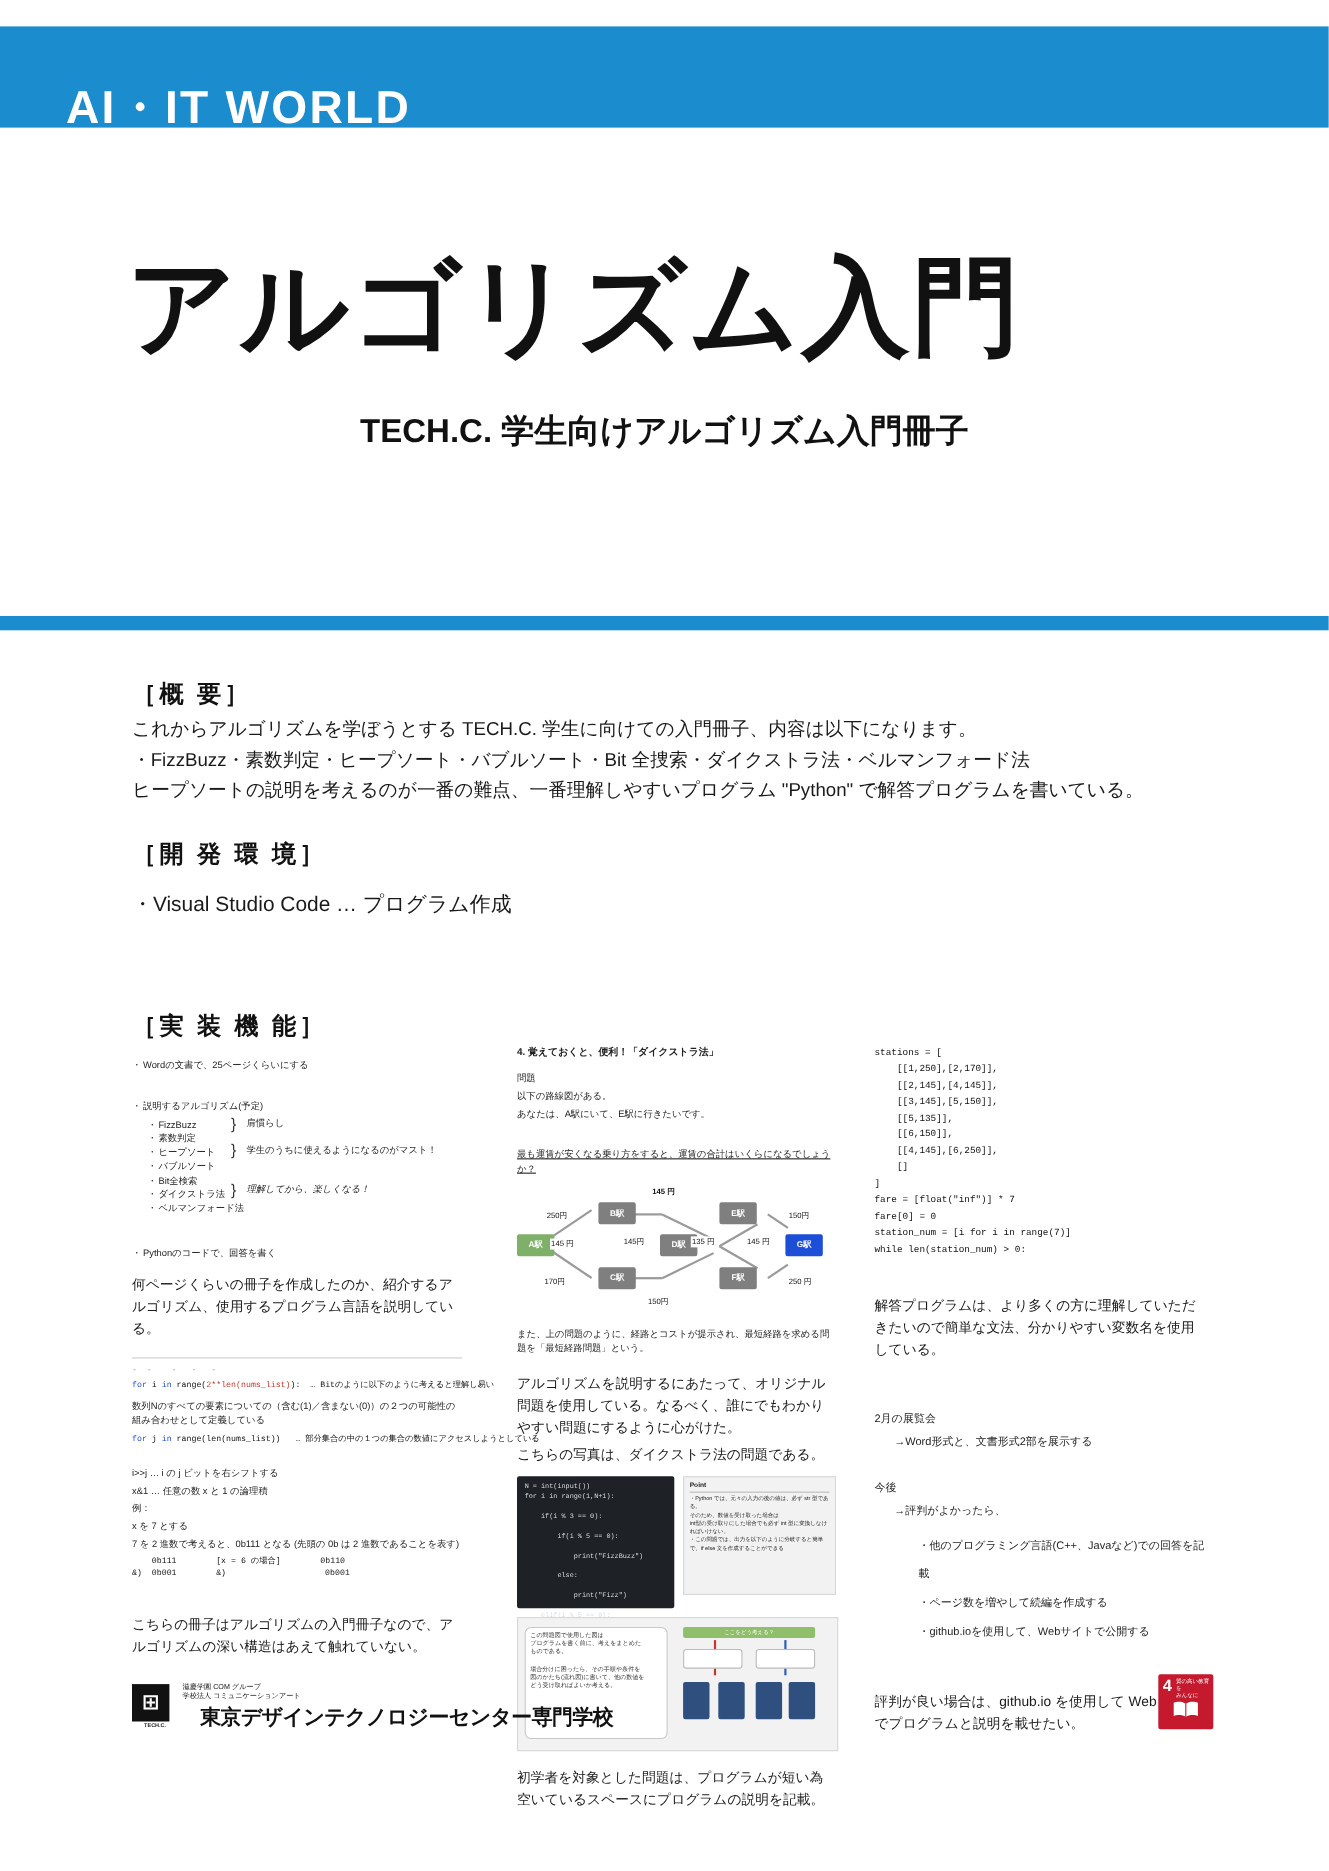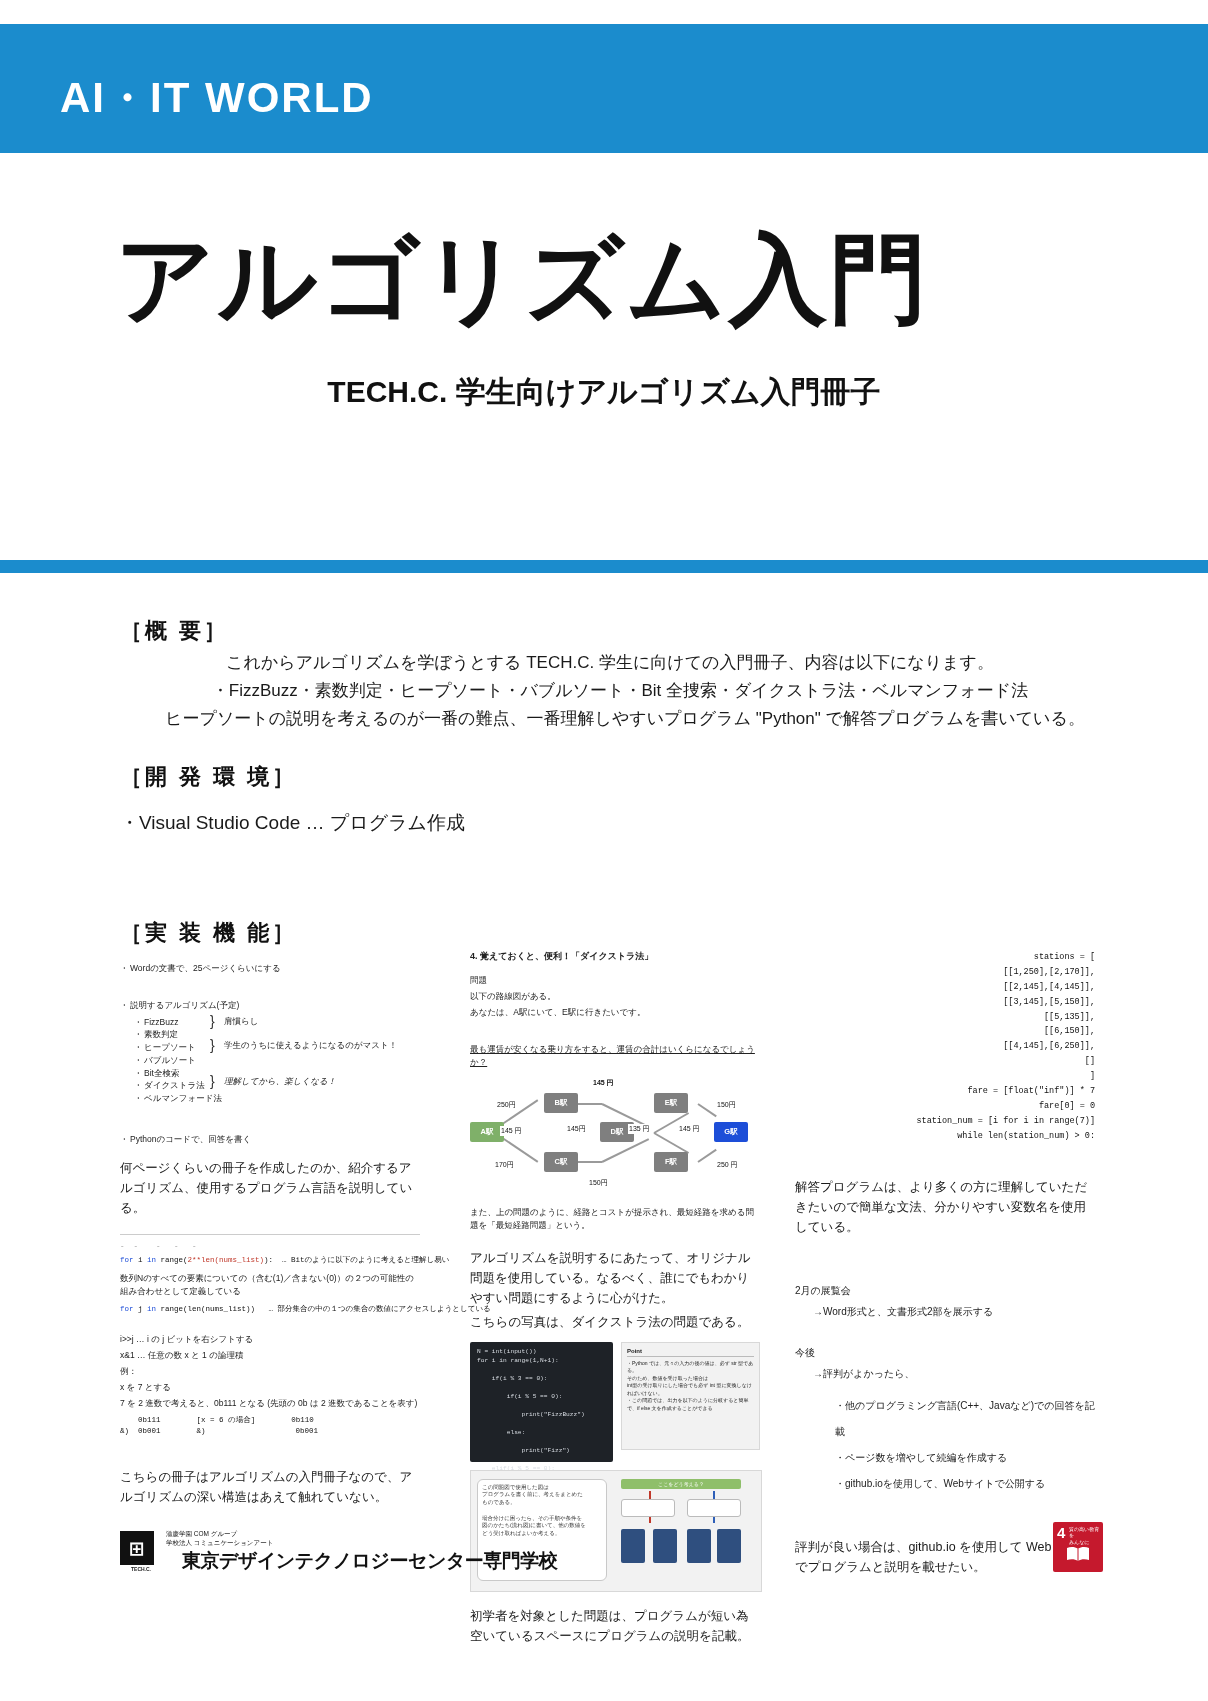--- a/index.html
+++ b/index.html
@@ -8,21 +8,21 @@
     background:#ffffff;
     font-family:"Liberation Sans","DejaVu Sans",sans-serif;
     color:#1a1a1a;
     overflow:hidden;
     position:relative;
   }
   .sheet{position:relative;width:1208px;height:1701px;}
 
   
   .header-band{
-    position:absolute;left:0;top:24px;width:1208px;height:129px;
+    position:absolute;left:0;top:24px;width:1208px;height:92px;
     background:#1b8ccd;
   }
   .header-title{
     position:absolute;left:60px;top:46px;
     font-size:42px;font-weight:bold;color:#ffffff;letter-spacing:2px;
   }
 
   
   .hero-title{
     position:absolute;left:0;top:228px;width:1044px;text-align:center;
@@ -36,21 +36,21 @@
 
   .divider{
     position:absolute;left:0;top:560px;width:1208px;height:13px;background:#1b8ccd;
   }
 
   
   .sec-heading{
     position:absolute;font-size:22px;font-weight:bold;color:#111;letter-spacing:3px;
   }
   .body-text{
-    position:absolute;font-size:17px;color:#1a1a1a;line-height:1.55;text-align:center;
+    position:absolute;font-size:17px;color:#1a1a1a;line-height:1.55;
   }
 
   
   .col{position:absolute;top:950px;width:300px;}
   .col1{left:120px;}
   .col2{left:470px;width:290px;}
   .col3{left:795px;width:300px;}
 
   .tiny{font-size:8.5px;line-height:1.5;color:#222;}
   .small{font-size:12.5px;line-height:1.6;color:#1a1a1a;}
@@ -67,21 +67,21 @@
   
   .codebox{
     font-family:"Liberation Mono","DejaVu Sans Mono",monospace;
     font-size:7.5px;line-height:1.45;color:#111;white-space:pre;
   }
   .codebox .kw{color:#1f4fd8;}
   .codebox .st{color:#c0392b;}
 
   .mono-block{
     font-family:"Liberation Mono","DejaVu Sans Mono",monospace;
-    font-size:8.5px;line-height:1.75;color:#111;white-space:pre;text-align:right;
+    font-size:8.5px;line-height:1.75;color:#111;white-space:pre;
   }
 
   .dark-code{
     background:#1e2227;color:#d8dde3;
     font-family:"Liberation Mono","DejaVu Sans Mono",monospace;
     font-size:6.2px;line-height:1.45;white-space:pre;padding:6px 7px;
     border-radius:2px;
   }
 
   

